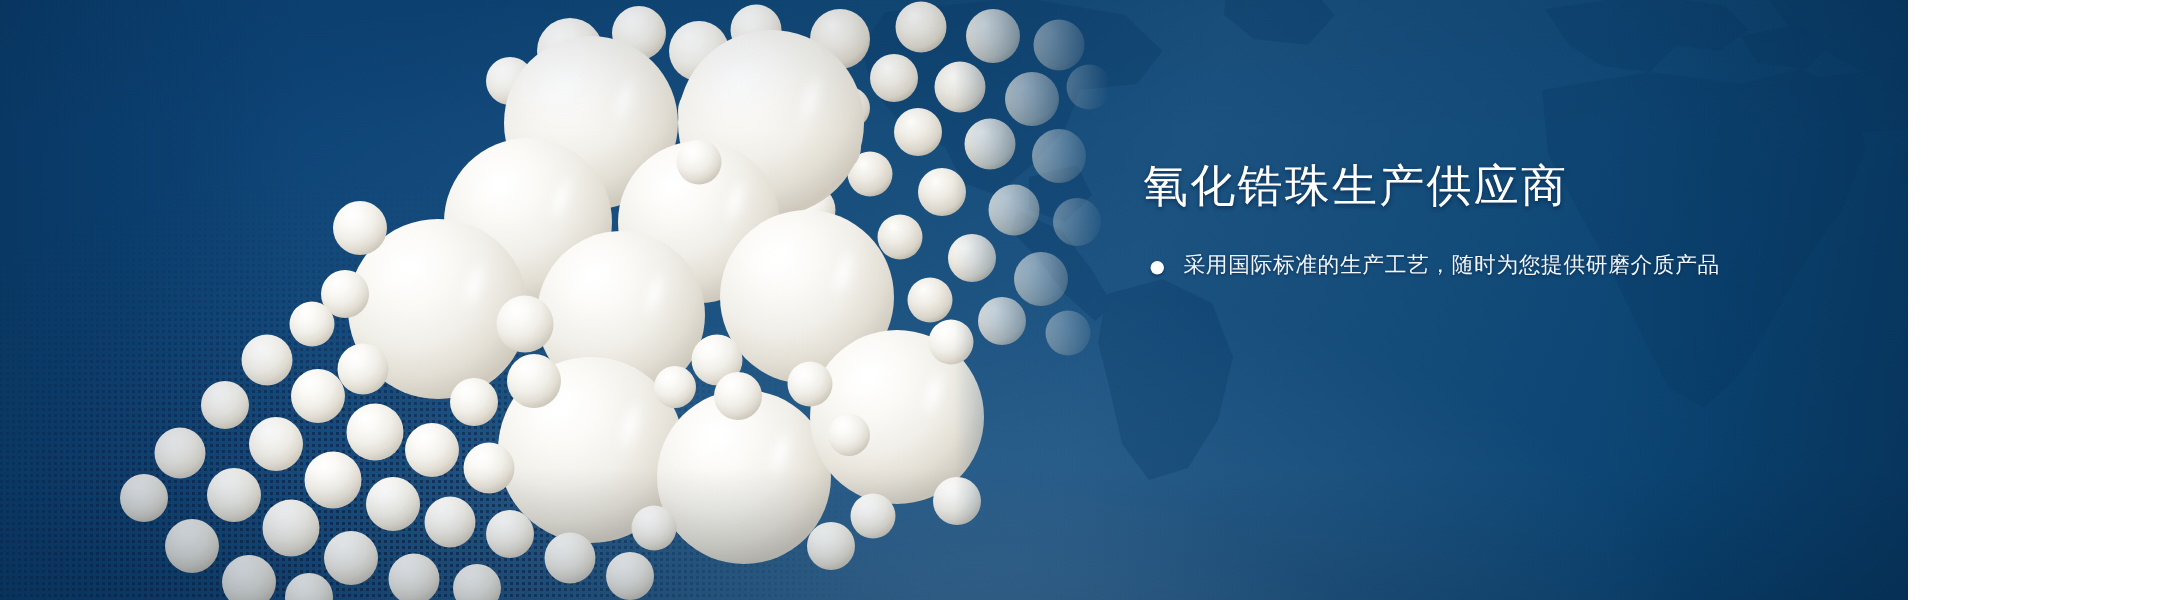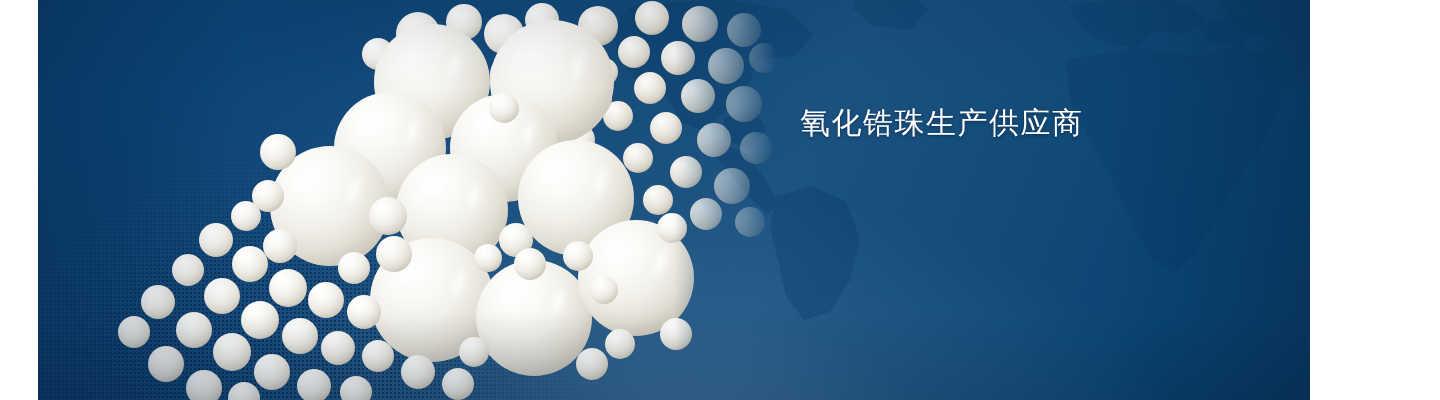--- a/index.html
+++ b/index.html
@@ -8,23 +8,22 @@
     padding: 0;
     background: #ffffff;
   }
   * { box-sizing: border-box; }
 
   .banner {
     position: relative;
     width: 1272px;
     height: 400px;
     overflow: hidden;
-    font-family: Liberation Mono, monospace;
+    font-family: Liberation Sans, sans-serif;
     background: #0a4070;
-    margin-left: 38px;
   }
 
   
   .bg-base {
     position: absolute;
     inset: 0;
     background:
       radial-gradient(ellipse 620px 360px at 52% 118%, rgba(106,150,185,0.55) 0%, rgba(70,115,155,0.28) 42%, rgba(30,70,110,0.0) 78%),
       radial-gradient(ellipse 560px 420px at 34% 72%, rgba(70,120,165,0.30) 0%, rgba(20,60,100,0.0) 70%),
       linear-gradient(112deg, #0b4377 0%, #0d4476 22%, #134a78 44%, #1b5280 58%, #124a78 74%, #0a4472 88%, #083c68 100%);
@@ -324,17 +323,23 @@
   <div class="bg-vignette"></div>
 
   <div class="copy">
 
     <h1 class="headline">氧化锆珠生产供应商</h1>
 
     <ul class="bullets">
 
 
 
+      <li class="bullet-row">
+        <span class="bullet-dot"></span>
+        <span class="bullet-text">
+          <span>采用国际标准的生产工艺，随时为您提供研磨介质产品</span>
+        </span>
+      </li>
 
     </ul>
   </div>
 
 </div>
 
 </body></html>

